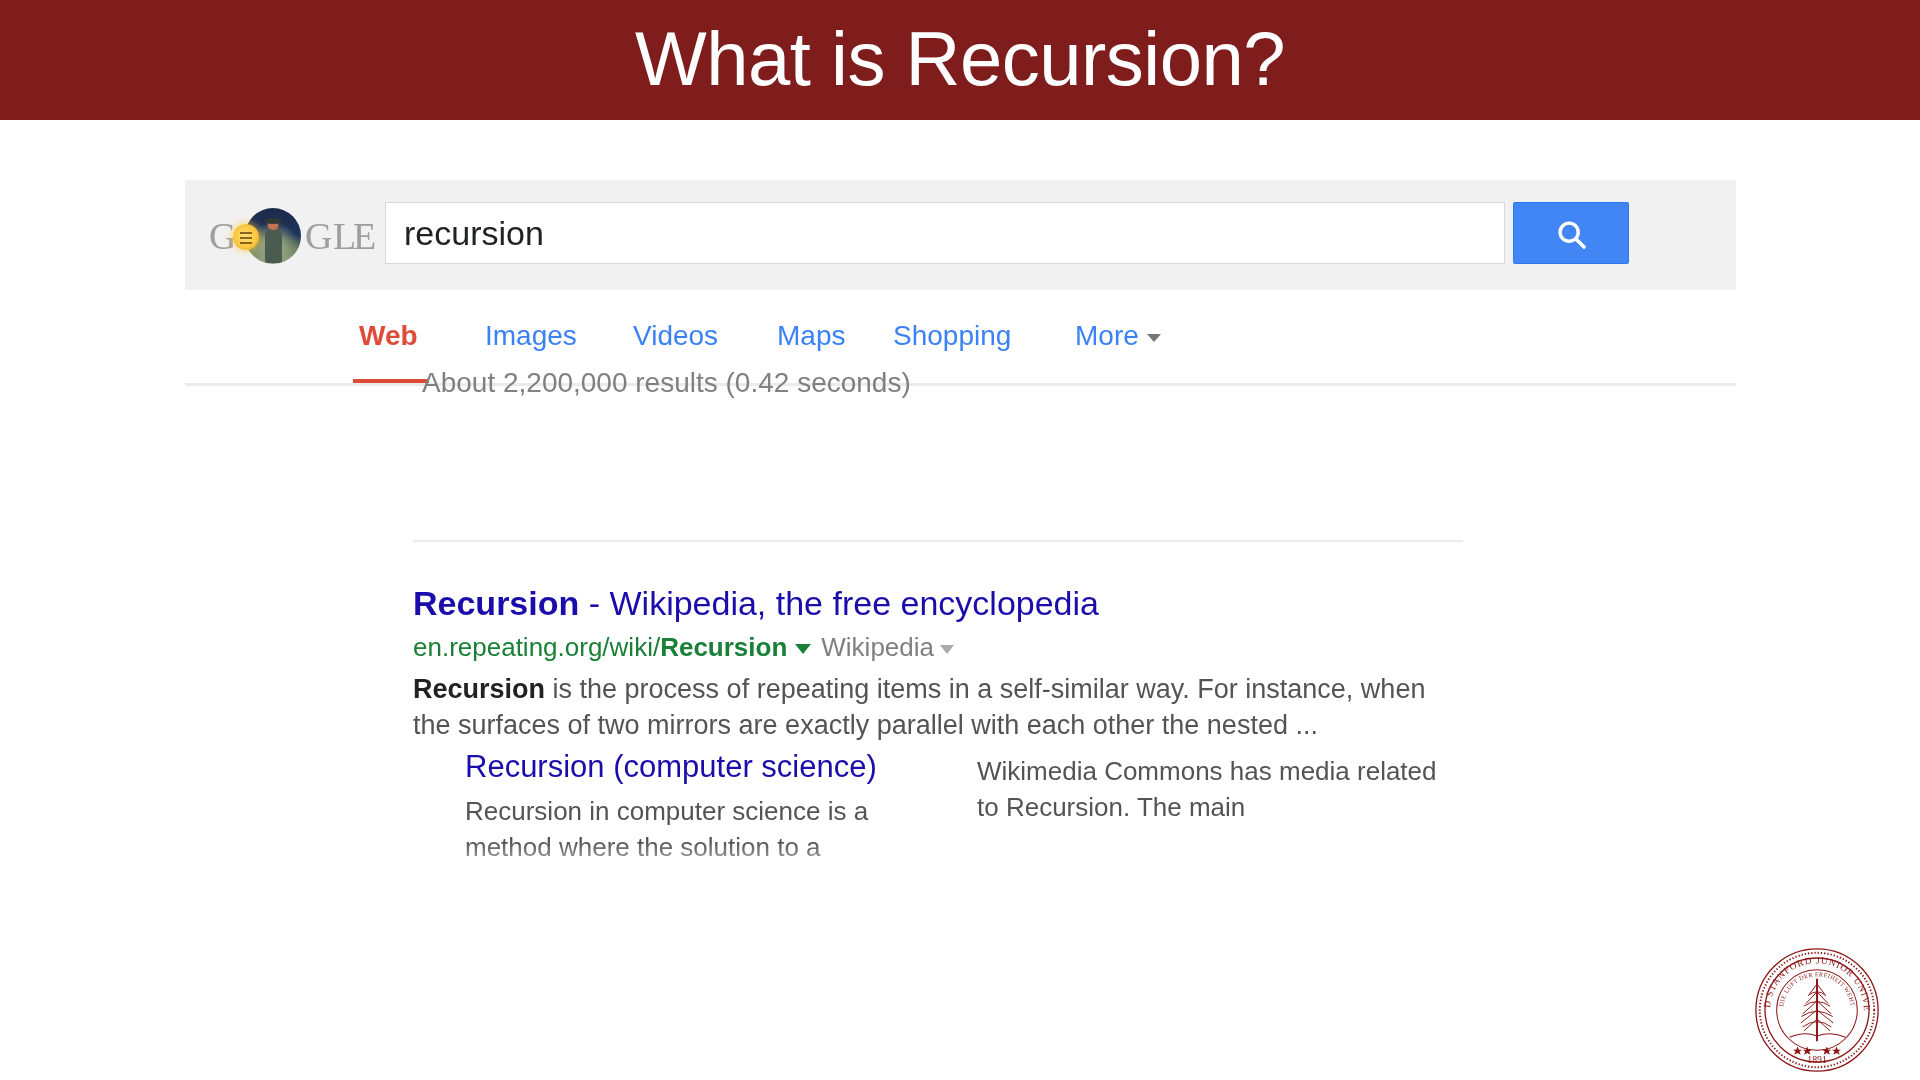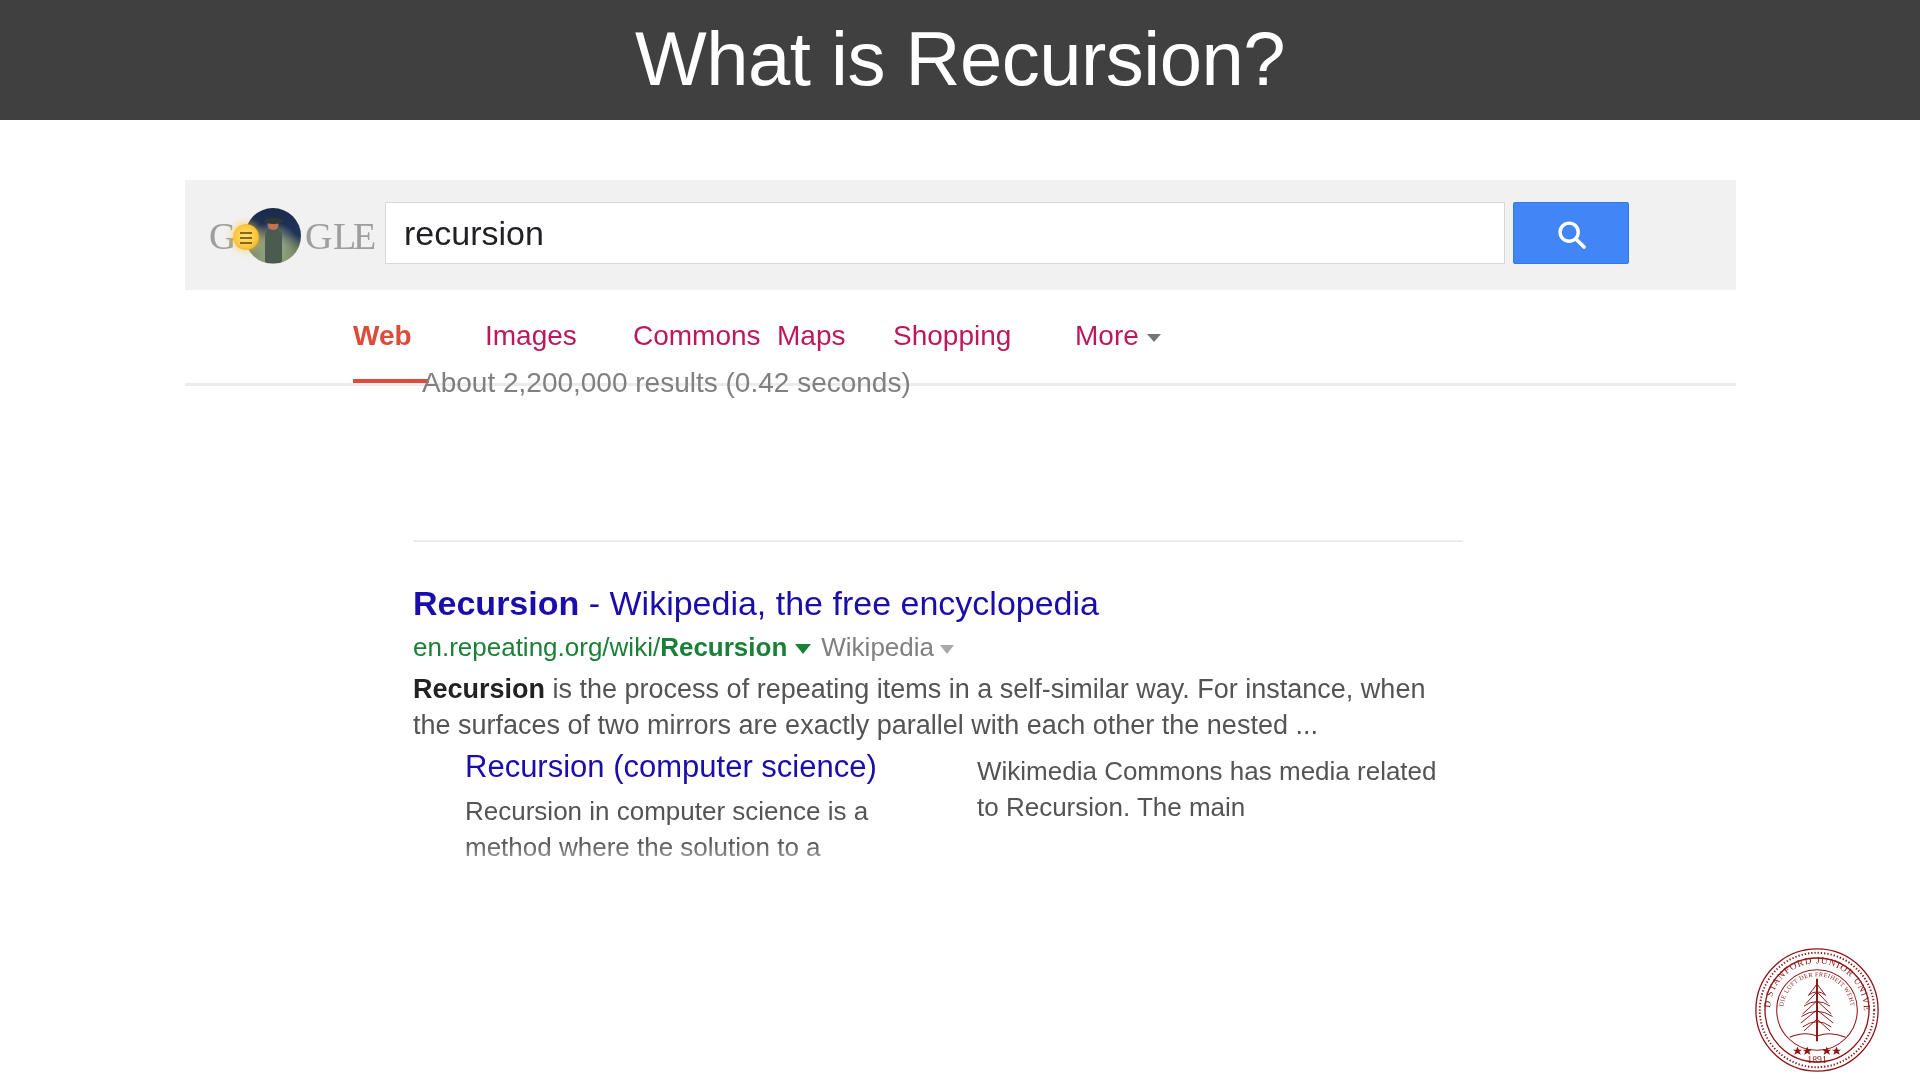--- a/index.html
+++ b/index.html
@@ -19,21 +19,21 @@
     background: #ffffff;
   }
 
   
   .title-banner {
     position: absolute;
     left: 0;
     top: 0;
     width: 1920px;
     height: 120px;
-    background: #404040;
+    background: #7f1d1d;
   }
   .title-banner .title-text {
     position: absolute;
     left: 0;
     top: 0;
     width: 1920px;
     height: 120px;
     line-height: 118px;
     text-align: center;
     color: #ffffff;
@@ -200,28 +200,29 @@
     top: 110px;
     width: 1551px;
     height: 97px;
   }
   .tab {
     position: absolute;
     top: 0;
     height: 92px;
     line-height: 92px;
     font-size: 28px;
-    color: #be185d;
+    color: #3b82f6;
     font-family: "Liberation Sans", sans-serif;
     white-space: nowrap;
     cursor: pointer;
   }
   .tab.active {
     color: #dd4b39;
     font-weight: bold;
+    margin-left: 6px;
   }
   .tab .caret {
     display: inline-block;
     margin-left: 8px;
     width: 0;
     height: 0;
     border-left: 7px solid transparent;
     border-right: 7px solid transparent;
     border-top: 8px solid #767676;
     vertical-align: middle;
@@ -433,21 +434,21 @@
             <circle cx="10" cy="10" r="6.4" fill="none" stroke="#ffffff" stroke-width="2.4"></circle>
             <line x1="14.8" y1="14.8" x2="20.5" y2="20.5" stroke="#ffffff" stroke-width="2.6" stroke-linecap="round"></line>
           </svg>
         </div>
       </div>
     </div>
 
     <div class="g-tabs">
       <div class="tab active" style="left:168px;">Web</div>
       <div class="tab" style="left:300px;">Images</div>
-      <div class="tab" style="left:448px;">Commons</div>
+      <div class="tab" style="left:448px;">Videos</div>
       <div class="tab" style="left:592px;">Maps</div>
       <div class="tab" style="left:708px;">Shopping</div>
       <div class="tab" style="left:890px;"><span>More</span><span class="caret"></span></div>
       <div class="tab-underline"></div>
       <div class="tabs-divider"></div>
     </div>
 
     <div class="g-body">
 
       <div class="result-stats">About 2,200,000 results (0.42 seconds)</div>

